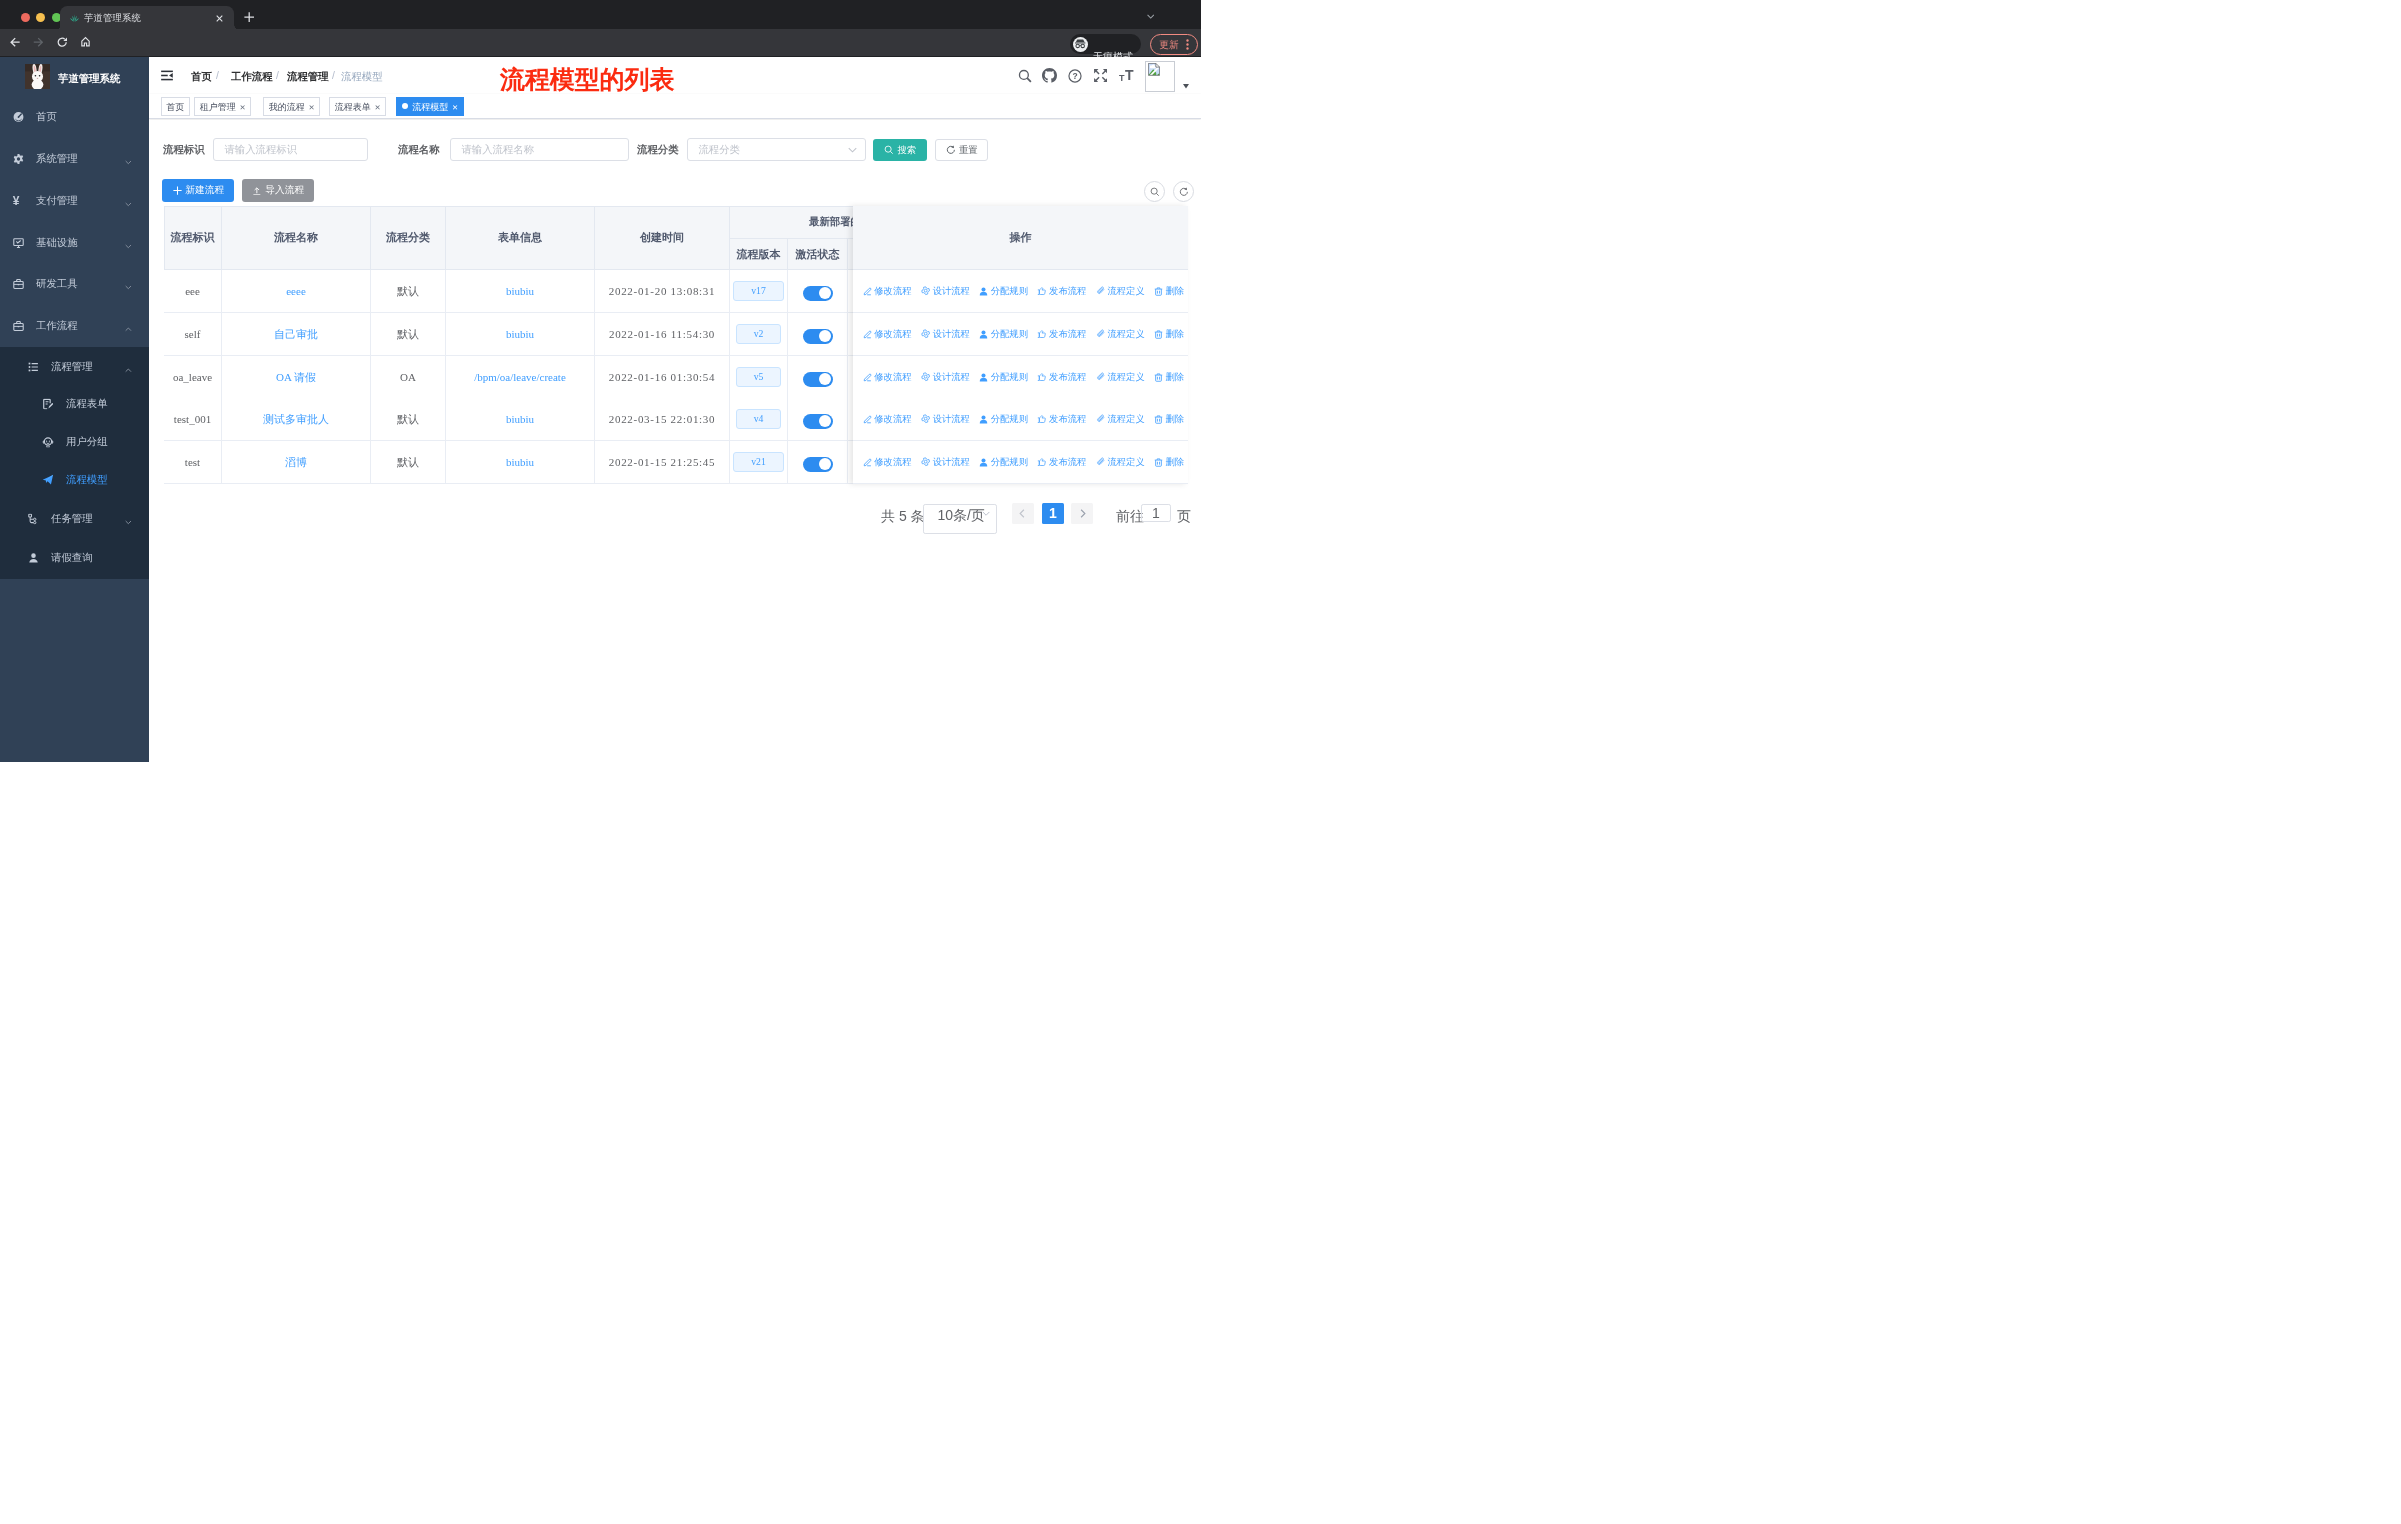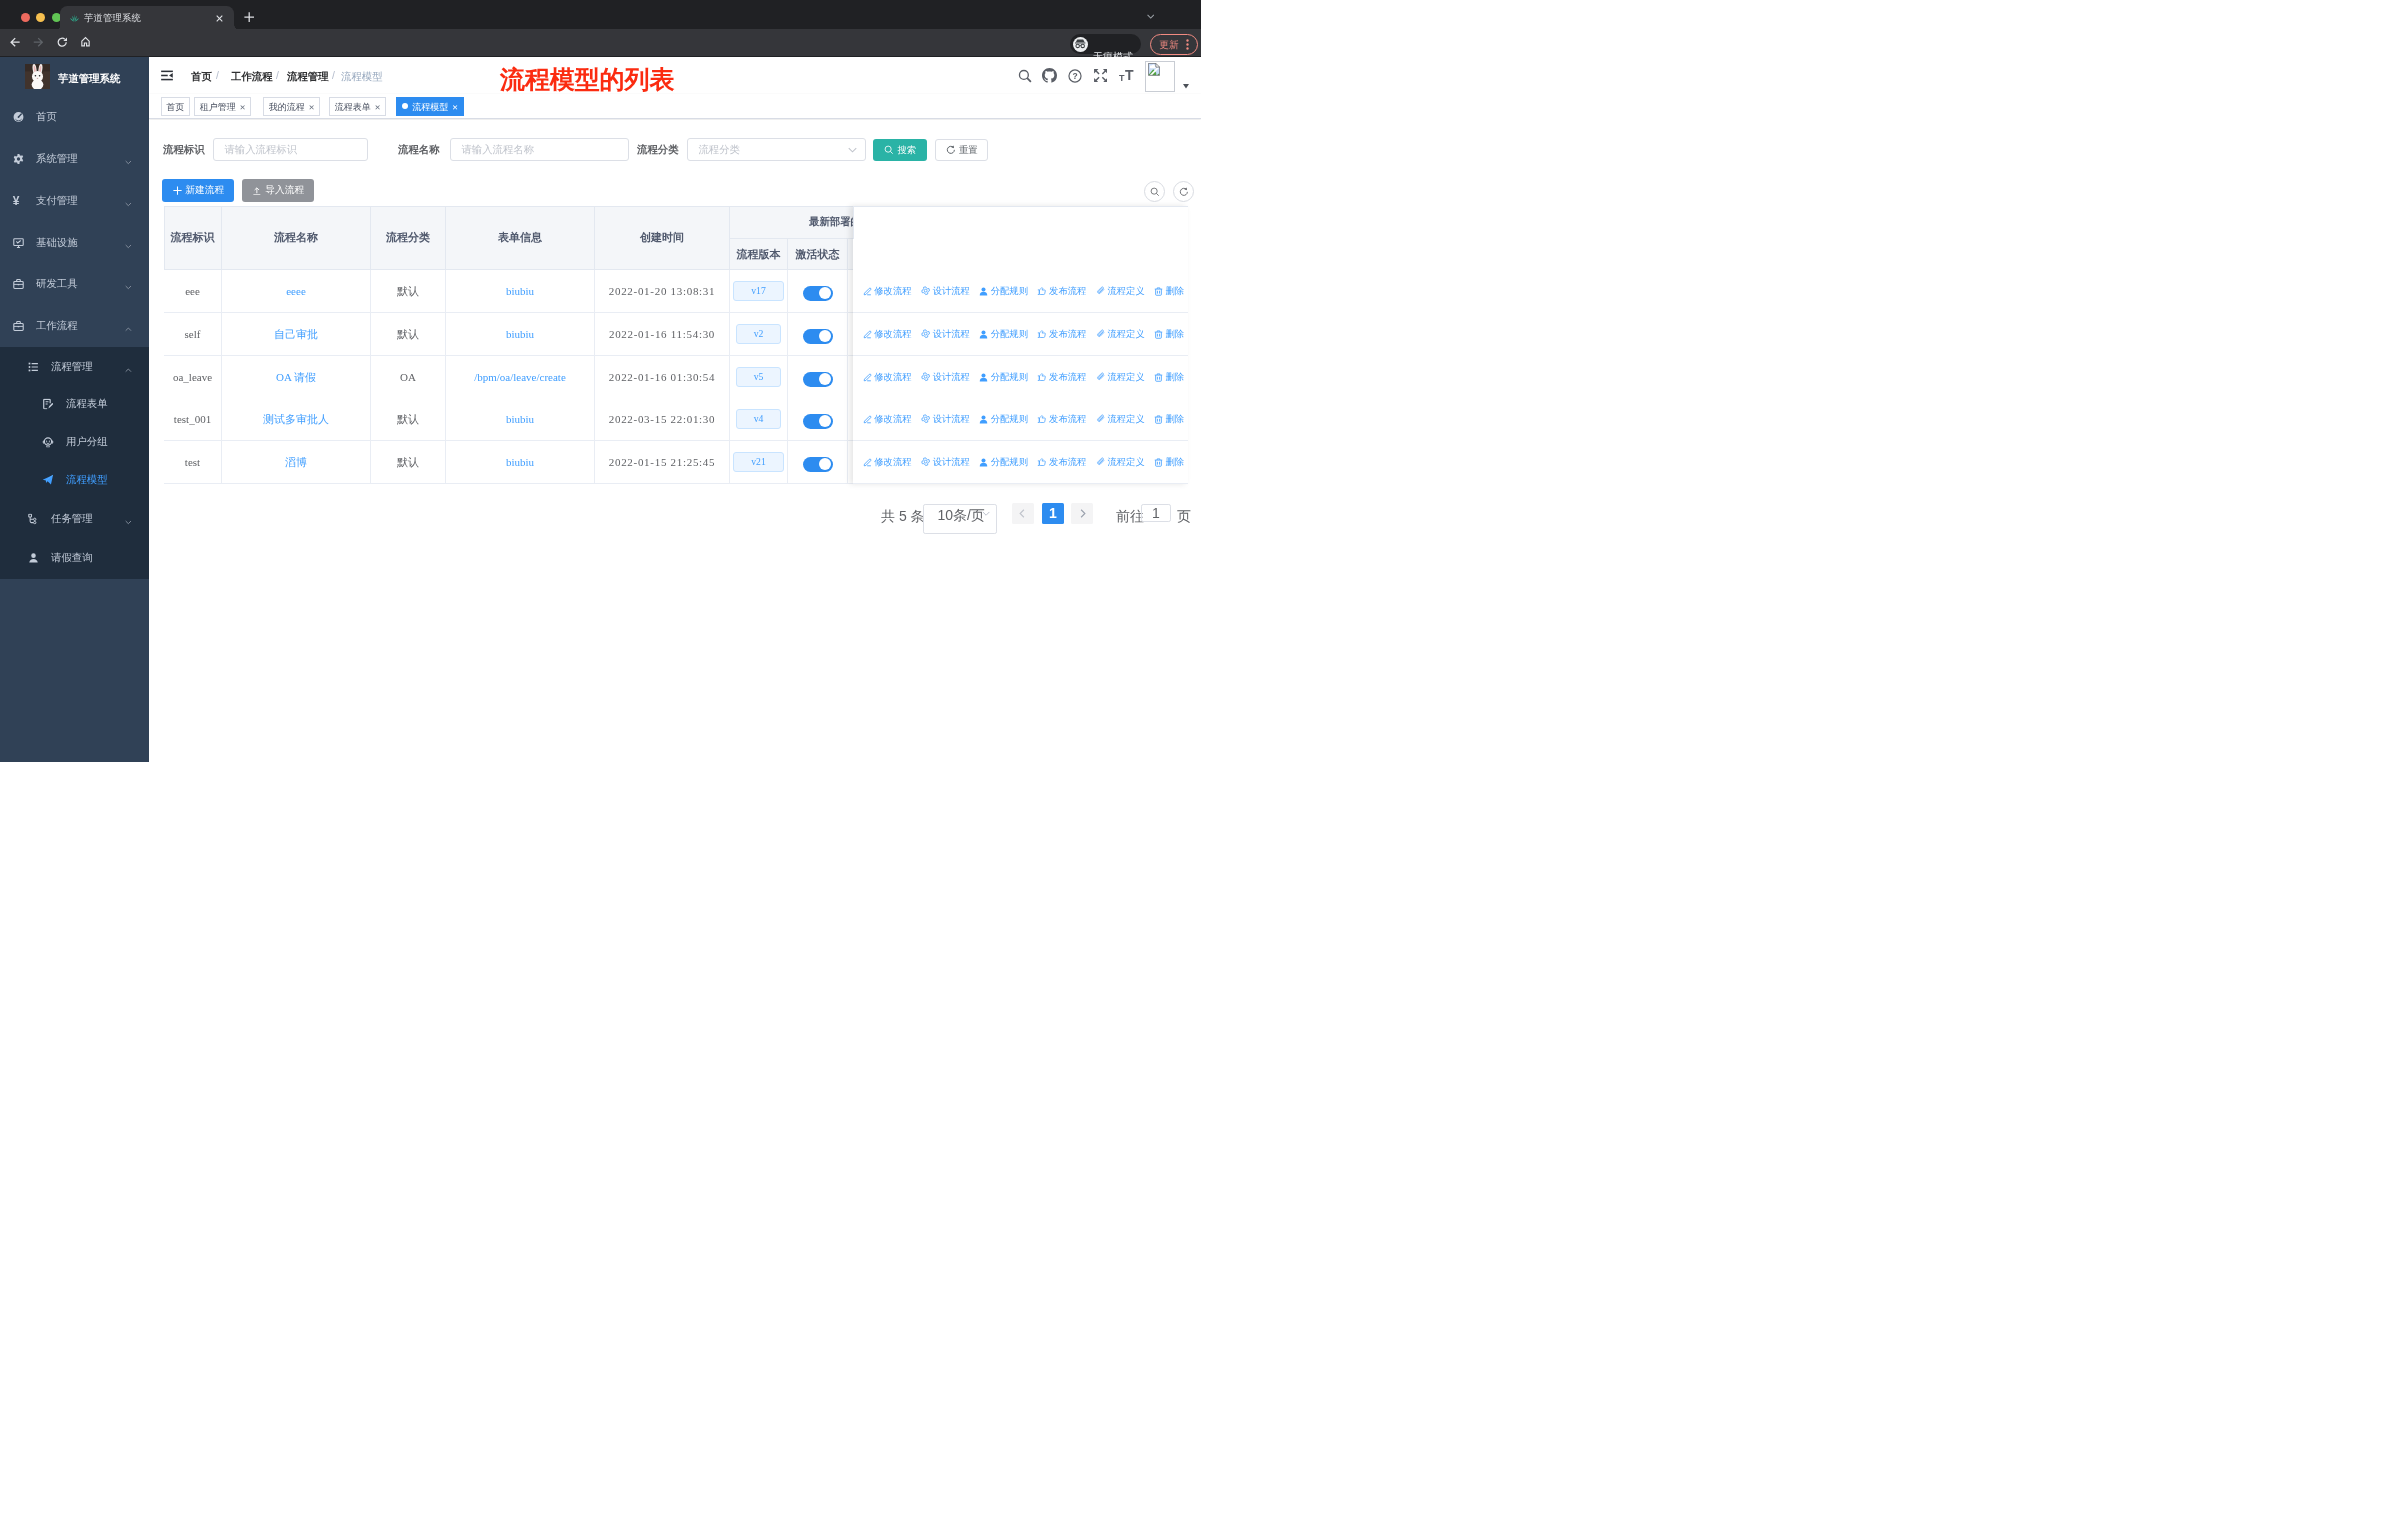--- a/index.html
+++ b/index.html
@@ -447,20 +447,21 @@
         <div class="bcell blue" style="left:282px;top:235px;width:149px;height:43px">biubiu</div>
         <div class="bcell dt" style="left:431px;top:235px;width:135px;height:43px">2022-01-15 21:25:45</div>
         <div class="bcell" style="left:566px;top:235px;width:58px;height:43px">
             <span class="vtag">v21</span>
           </div>
         <div class="bcell" style="left:624px;top:235px;width:60px;height:43px">
             <span class="switch"></span>
           </div>
         <div class="bcell" style="left:684px;top:235px;width:5.2px;height:43px;border-right:none"></div>
         <div id="ops">
+          <div class="hcell" style="left:0;top:0;width:335px;height:64px;border-right:none">操作</div>
           <div class="oprow" style="top:64px">
               <span class="opbtn"><svg width="9" height="9" viewBox="0 0 12 12">
                   <path d="M2 8.2 L8.4 1.8 a1.1 1.1 0 0 1 1.8 1.8 L3.8 10 L1.6 10.4 Z" fill="none" stroke="#409eff" stroke-width="1.1"></path>
                   <path d="M5.5 10.4 H10.5" stroke="#409eff" stroke-width="1.1"></path>
                 </svg>修改流程</span>
               <span class="opbtn"><svg width="9.3" height="9.3" viewBox="0 0 14 14">
                   <circle cx="7" cy="7" r="2.1" fill="none" stroke="#409eff" stroke-width="1.15"></circle>
                   <path d="M7 1.2 L8 3 a4.2 4.2 0 0 1 2 1.2 L12 3.8 L12.9 7 L11 8 a4.2 4.2 0 0 1-1 2 L10.2 12 L7 12.9 L6 11 a4.2 4.2 0 0 1-2-1 L2 10.2 L1.1 7 L3 6 a4.2 4.2 0 0 1 1-2 L3.8 2 Z" fill="none" stroke="#409eff" stroke-width="1.15" stroke-linejoin="round"></path>
                 </svg>设计流程</span>
               <span class="opbtn"><svg width="9" height="9" viewBox="0 0 12 12">

